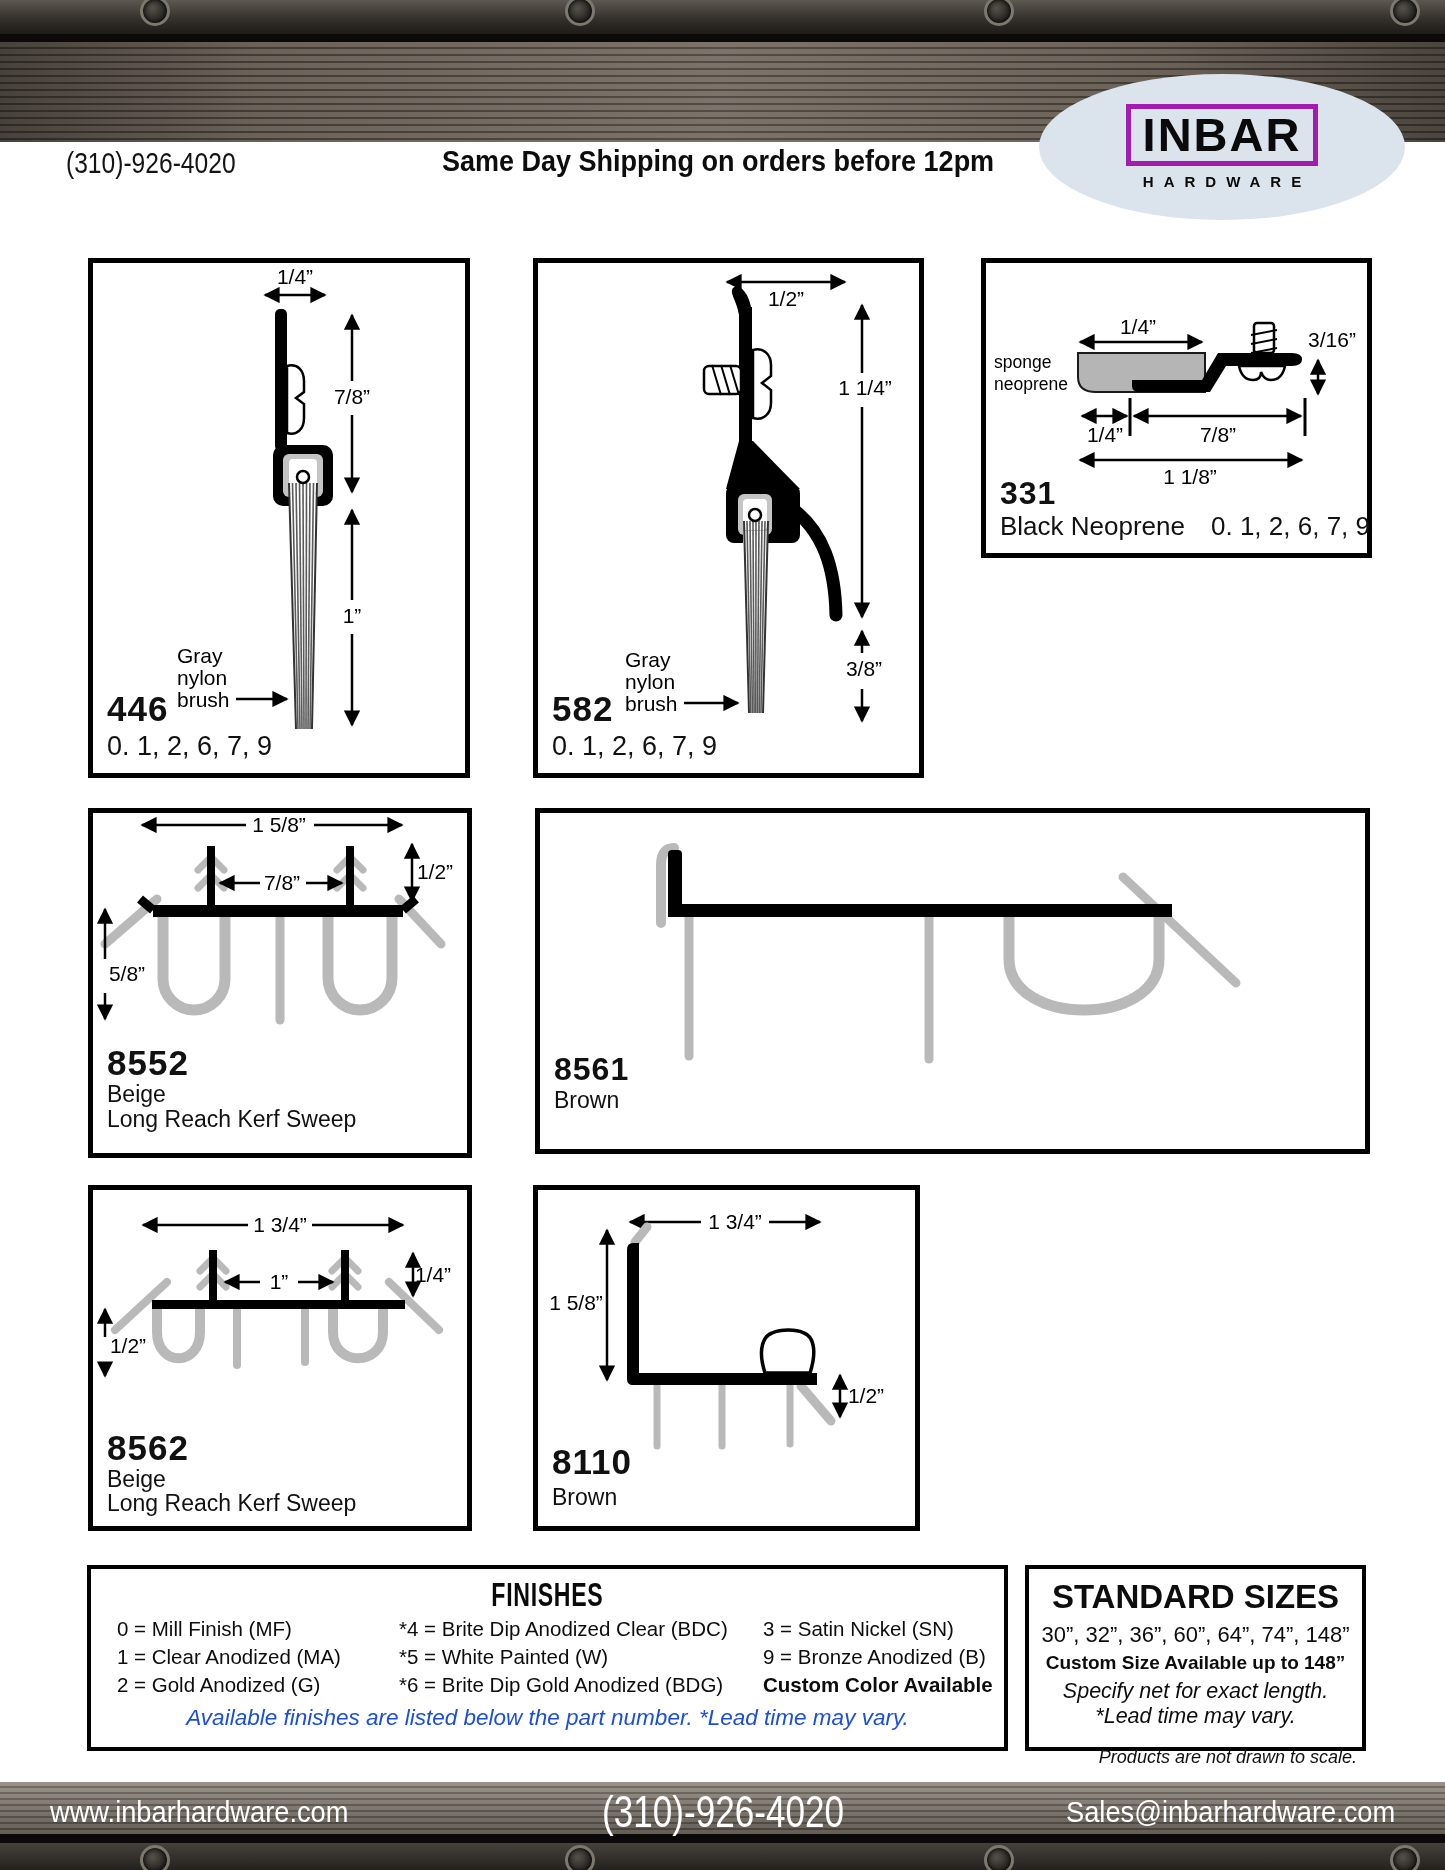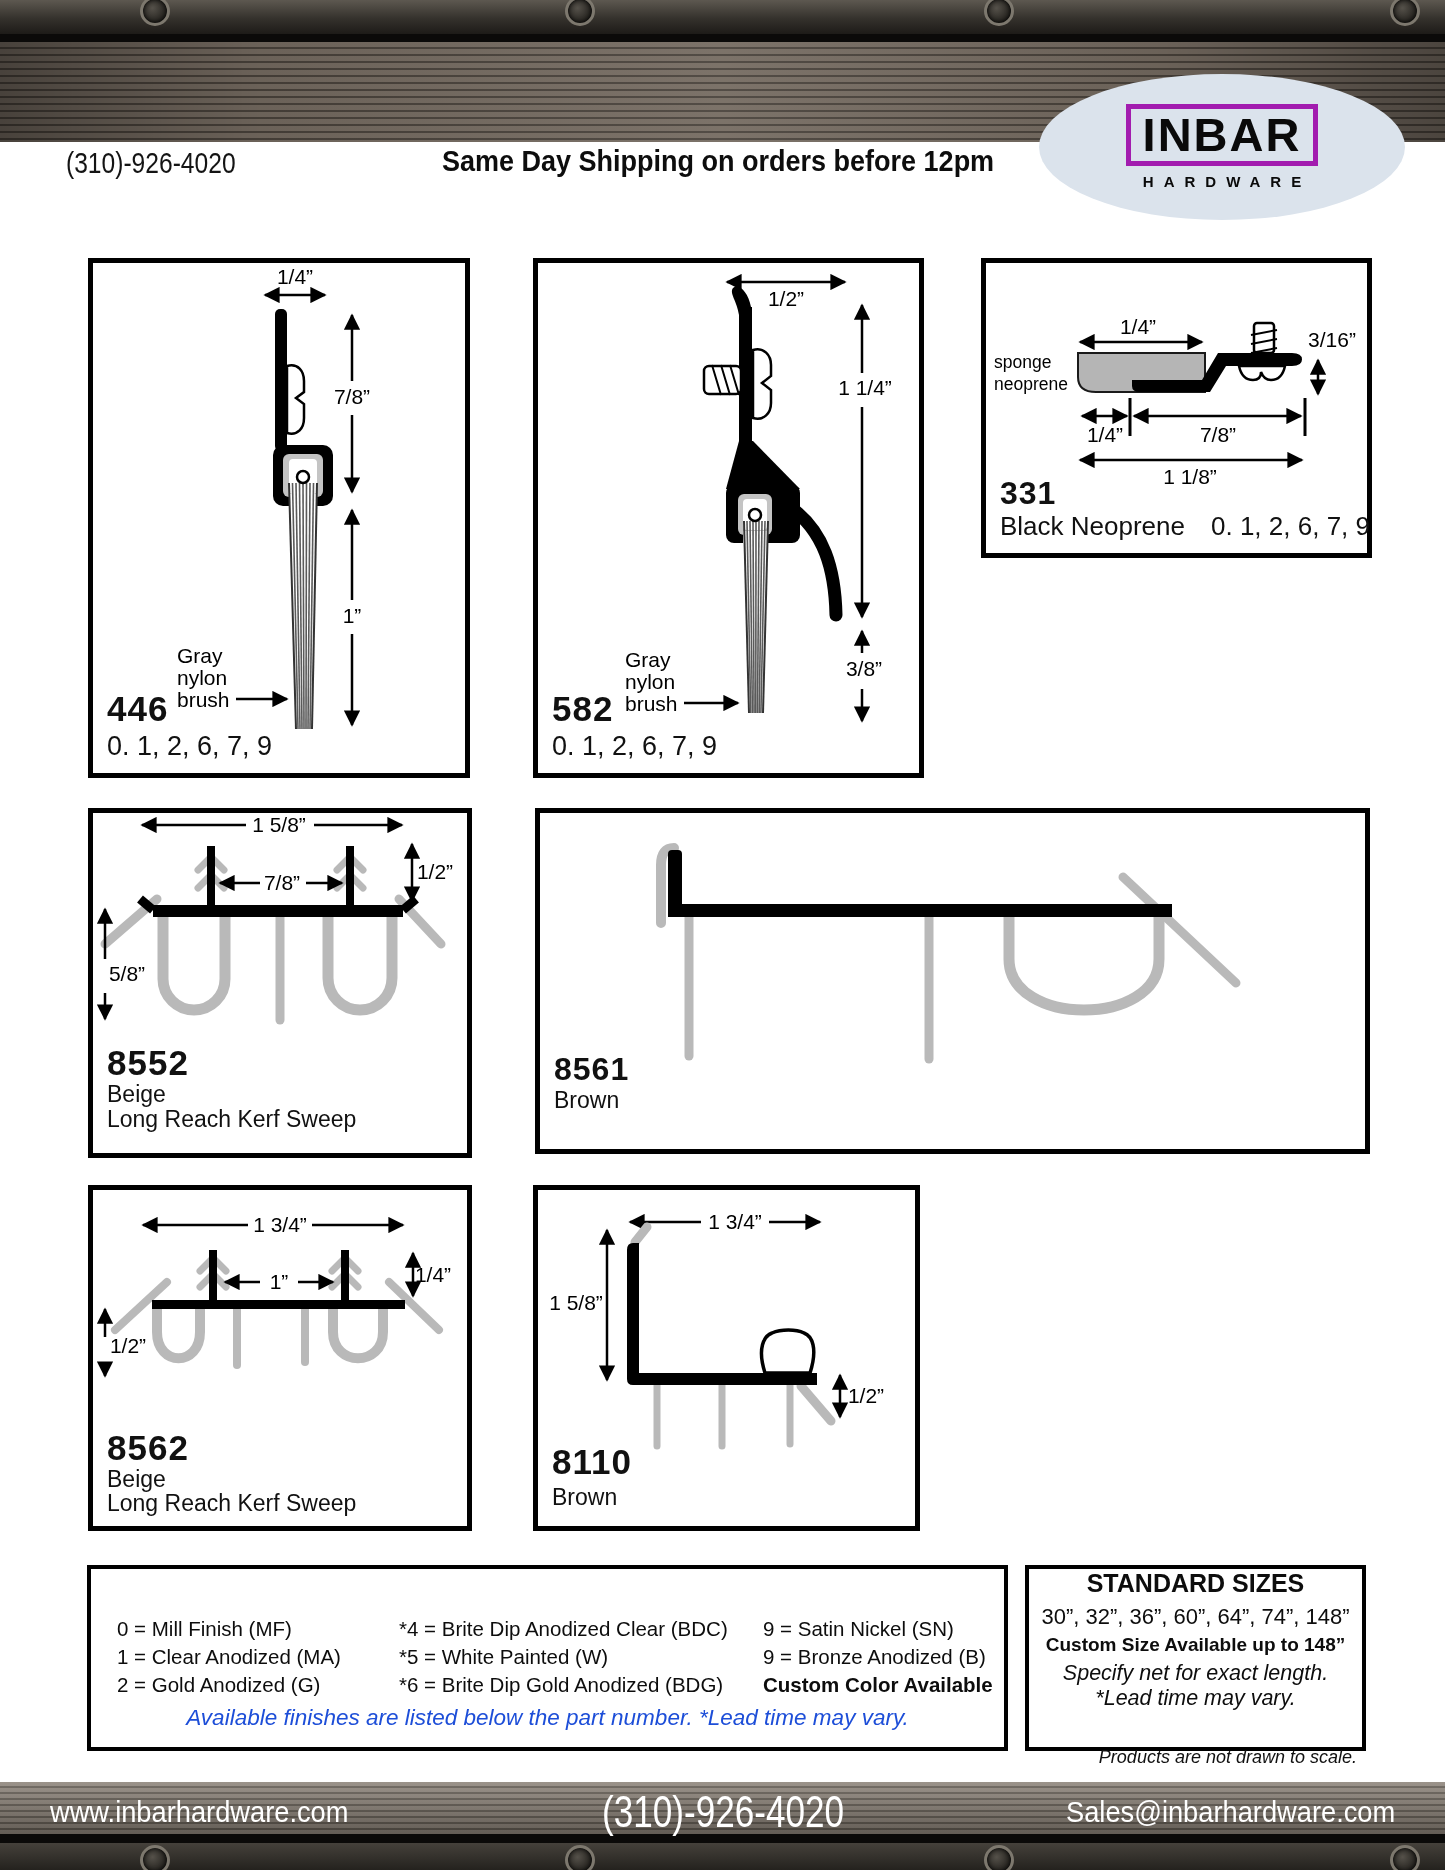--- a/index.html
+++ b/index.html
@@ -56,21 +56,21 @@
   
   .fbox{position:absolute;left:87px;top:1565px;width:913px;height:178px;border:4px solid #000;background:#fff;}
   .ftitle{position:absolute;left:0;top:6px;width:100%;text-align:center;font-size:34px;font-weight:800;color:#0a0a0a;}
   .ftitle span{display:inline-block;transform:scaleX(.68);transform-origin:center;letter-spacing:1px;}
   .frow{position:absolute;font-size:20.5px;color:#0d0d0d;white-space:nowrap;}
   .fc1{left:26px;} .fc2{left:308px;} .fc3{left:672px;}
   .r1{top:48px;} .r2{top:76px;} .r3{top:104px;}
   .fbold{font-weight:bold;}
   .fnote{position:absolute;left:0;top:136px;width:100%;text-align:center;font-style:italic;font-size:22.5px;color:#1d4ed8;}
   .sbox{position:absolute;left:1025px;top:1565px;width:333px;height:178px;border:4px solid #000;background:#fff;text-align:center;color:#0d0d0d;}
-  .stitle{font-size:25px;font-weight:bold;}
+  .stitle{margin-top:9px;font-size:33px;font-weight:bold;}
   .ssizes{margin-top:6px;font-size:22px;}
   .scustom{margin-top:4px;font-size:19px;font-weight:bold;}
   .snote1{margin-top:5px;font-size:21.5px;font-style:italic;}
   .snote2{font-size:21.5px;font-style:italic;}
   .scale-note{position:absolute;right:88px;top:1747px;font-size:18px;font-style:italic;color:#111;}
   
   .fw{position:absolute;left:50px;top:1796px;font-size:29px;color:#fff;z-index:3;transform:scaleX(.94);transform-origin:left top;white-space:nowrap;}
   .fp{position:absolute;left:50%;top:1786px;transform:translateX(-50%) scaleX(.78);font-size:45px;color:#fff;z-index:3;white-space:nowrap;}
   .fe{position:absolute;right:50px;top:1796px;font-size:29px;color:#fff;z-index:3;transform:scaleX(.94);transform-origin:right top;white-space:nowrap;}
 </style>
@@ -384,27 +384,28 @@
       <g>
         <line class="dim" x1="302" y1="185" x2="302" y2="227" marker-start="url(#a8110)" marker-end="url(#a8110)"></line>
         <text class="dt" x="328" y="213">1/2”</text>
       </g>
     </svg>
     <div class="part" style="top:252px">8110</div>
     <div class="pcolor" style="top:294px">Brown</div>
   </div>
 
   <div class="fbox">
+    <div class="ftitle"><span>FINISHES</span></div>
     <div class="frow fc1 r1">0 = Mill Finish (MF)</div>
     <div class="frow fc1 r2">1 = Clear Anodized (MA)</div>
     <div class="frow fc1 r3">2 = Gold Anodized (G)</div>
     <div class="frow fc2 r1">*4 = Brite Dip Anodized Clear (BDC)</div>
     <div class="frow fc2 r2">*5 = White Painted (W)</div>
     <div class="frow fc2 r3">*6 = Brite Dip Gold Anodized (BDG)</div>
-    <div class="frow fc3 r1">9 = Satin Nickel (SN)</div>
+    <div class="frow fc3 r1">3 = Satin Nickel (SN)</div>
     <div class="frow fc3 r2">9 = Bronze Anodized (B)</div>
     <div class="frow fc3 r3 fbold">Custom Color Available</div>
     <div class="fnote">Available finishes are listed below the part number. *Lead time may vary.</div>
   </div>
 
   <div class="sbox">
     <div class="stitle">STANDARD SIZES</div>
     <div class="ssizes">30”, 32”, 36”, 60”, 64”, 74”, 148”</div>
     <div class="scustom">Custom Size Available up to 148”</div>
     <div class="snote1">Specify net for exact length.</div>

